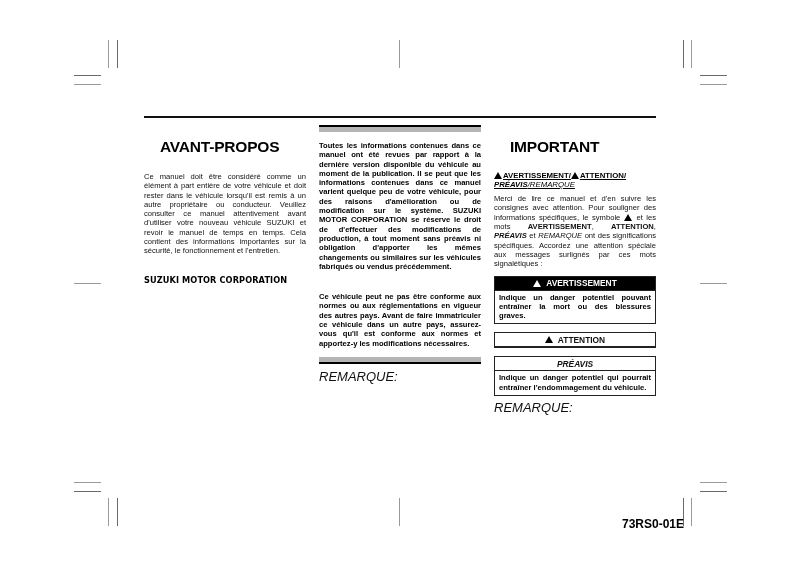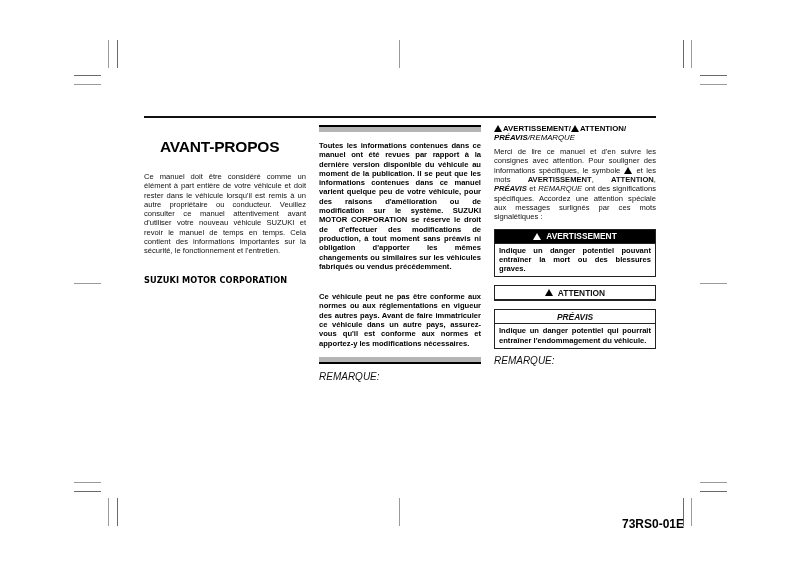--- a/index.html
+++ b/index.html
@@ -14,30 +14,30 @@
   .toprule { position: absolute; left: 144px; top: 116px; width: 512px; height: 2px; background: #111; }
 
   .col { position: absolute; top: 122px; width: 162px; }
   .col1 { left: 144px; }
   .col2 { left: 319px; }
   .col3 { left: 494px; }
 
   h1.title { margin: 16px; font-size: 15.5px; font-weight: bold; letter-spacing: -0.2px; line-height: 18px; color: #000; }
   .body-text { font-size: 7.6px; line-height: 9.3px; text-align: justify; margin: 2px 0 0 0; color: #111; }
   .bold-text { font-size: 7.6px; line-height: 9.3px; text-align: justify; font-weight: bold; margin: 0; color: #000; }
-  .italic-text { font-size: 10px; line-height: 9.3px; text-align: justify; font-style: italic; margin: 0; color: #111; }
+  .italic-text { font-size: 13px; line-height: 9.3px; text-align: justify; font-style: italic; margin: 0; color: #111; }
   .corp { margin-top: 19px; font-family: "DejaVu Sans", sans-serif; font-weight: bold; font-size: 8.2px; letter-spacing: 0.1px; color: #000; }
 
   .sectionbar { width: 162px; height: 7px; position: relative; }
   .sectionbar .dk { position: absolute; left: 0; width: 100%; height: 2px; background: #000; }
   .sectionbar .lt { position: absolute; left: 0; width: 100%; height: 5px; background: #b5b5b5; }
   .bar-top .dk { top: 0; } .bar-top .lt { top: 2px; }
   .bar-bot .lt { top: 0; } .bar-bot .dk { top: 5px; }
 
-  .sub-head { font-size: 7.8px; line-height: 8.6px; font-weight: bold; margin-top: 3px; color: #000; }
+  .sub-head { font-size: 7.8px; line-height: 8.6px; font-weight: bold; margin-top: 3px; color: #000; text-decoration: underline; }
   .sub-head .it { font-style: italic; font-weight: bold; }
   .sub-head .itn { font-style: italic; font-weight: normal; }
   .tri { display: inline-block; width: 0; height: 0; border-left: 4px solid transparent; border-right: 4px solid transparent; border-bottom: 7px solid #000; vertical-align: -1px; margin-right: 1px; }
   .tri.white { border-bottom-color: #fff; }
 
   .box { border: 1px solid #222; margin-top: 8px; }
   .box .hdr { height: 13px; display: flex; align-items: center; justify-content: center; font-weight: bold; font-size: 8.4px; border-bottom: 1px solid #222; }
   .box .hdr.black { background: #000; color: #fff; }
   .box .hdr.italic { font-style: italic; }
   .box .content { font-size: 7.6px; line-height: 9.3px; font-weight: bold; text-align: justify; padding: 2px 4px 3px 4px; color: #000; }
@@ -92,20 +92,21 @@
   <div class="sectionbar bar-bot" style="margin-top:9px;">
       <div class="lt"></div>
       <div class="dk"></div>
     </div>
   <div class="remark" style="margin-top:8px;">
     <p class="italic-text">REMARQUE:</p>
   </div>
 </div>
 
 <div class="col col3">
+  <h1 class="title">IMPORTANT</h1>
   <div class="sub-head">
     <span class="tri"></span><span>AVERTISSEMENT/</span><span class="tri"></span><span>ATTENTION/</span><br>
     <span class="it">PRÉAVIS</span><span class="itn">/REMARQUE</span>
   </div>
   <p class="body-text" style="margin-top:5px;">
     <span>Merci de lire ce manuel et d'en suivre les consignes avec attention. Pour souligner des informations spécifiques, le symbole </span><span class="tri"></span><span> et les mots </span><b>AVERTISSEMENT</b><span>, </span><b>ATTENTION</b><span>, </span><b><i>PRÉAVIS</i></b><span> et </span><i>REMARQUE</i><span> ont des significations spécifiques. Accordez une attention spéciale aux messages surlignés par ces mots signalétiques :</span>
   </p>
 
   <div class="box" style="margin-top:7px;">
     <div class="hdr black">

